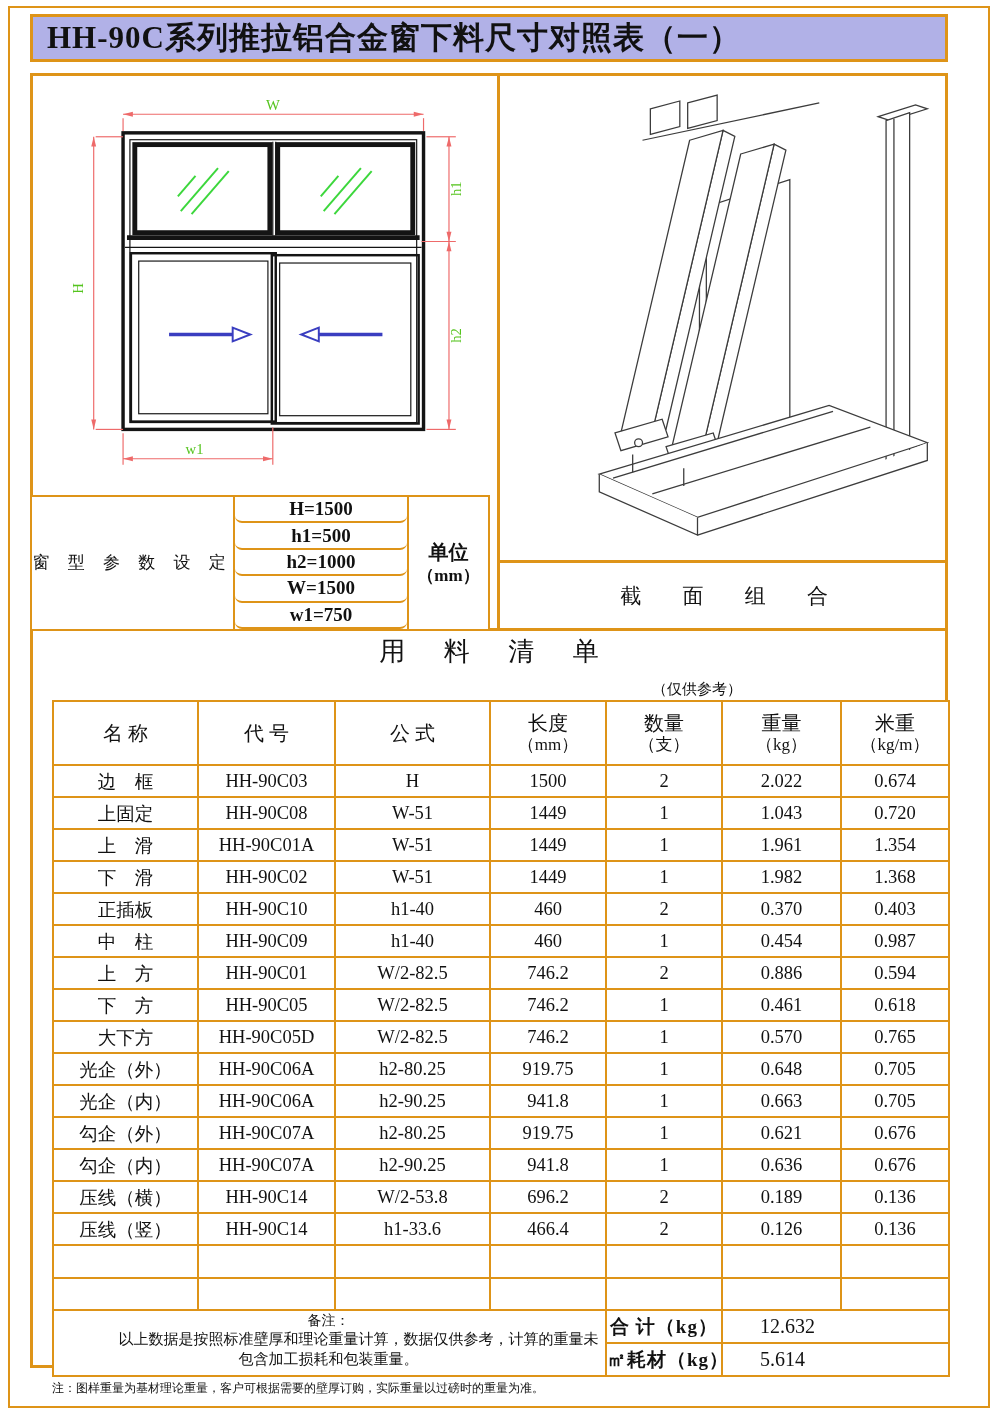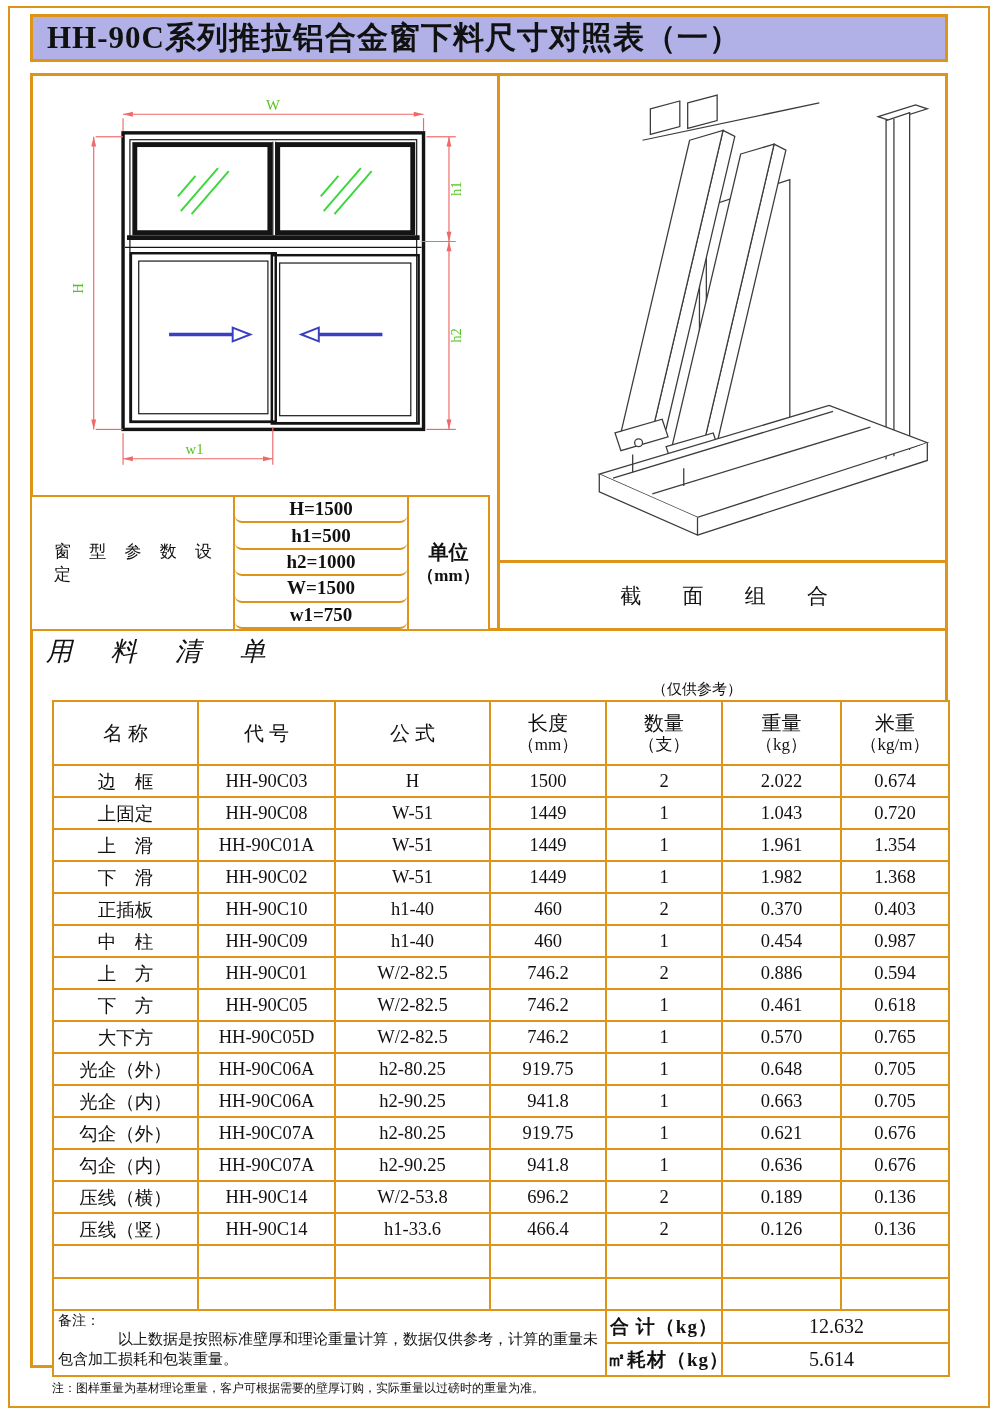--- a/index.html
+++ b/index.html
@@ -25,54 +25,54 @@
   .v-divider{left:497px;top:76px;width:3px;height:552px;background:var(--border-orange);}
   .h-divider{left:30px;top:628px;width:918px;height:3px;background:var(--border-orange);}
 
   
   .window-svg{left:34px;top:80px;}
 
   
   .params{left:30px;top:495px;width:460px;height:136px;border:2px solid var(--border-orange);
     display:grid;grid-template-columns:203px 172px 81px;grid-template-rows:repeat(5,1fr);background:#fff;}
   .params .plabel{grid-row:1/6;display:flex;align-items:center;justify-content:center;
-    font-size:17px;letter-spacing:7px;border-right:2px solid var(--border-orange);margin-left:22px;}
+    font-size:17px;letter-spacing:7px;border-right:2px solid var(--border-orange);}
   .params .pval{border-bottom:2px solid var(--border-orange);display:flex;align-items:center;justify-content:center;
     font-size:19px;font-weight:bold;border-radius:7px;}
   .params .pval:last-of-type{border-bottom:none;}
   .params .punit{grid-column:3;grid-row:1/6;display:flex;flex-direction:column;align-items:center;justify-content:center;
     font-weight:bold;border-left:2px solid var(--border-orange);line-height:1.25;}
   .params .punit .u1{font-size:20px;}
   .params .punit .u2{font-size:17px;}
 
   
   .section-svg{left:505px;top:80px;}
   .caption-band{left:500px;top:560px;width:448px;height:68px;border-top:3px solid var(--border-orange);
     display:flex;align-items:center;justify-content:center;font-size:21px;letter-spacing:18px;text-indent:18px;}
 
   
-  .bom-title{left:30px;top:634px;width:918px;text-align:left;font-size:26px;letter-spacing:16px;text-indent:16px;font-style:italic;}
+  .bom-title{left:30px;top:634px;width:918px;text-align:center;font-size:26px;letter-spacing:16px;text-indent:16px;}
   .ref-note{left:652px;top:680px;width:296px;font-size:15px;}
   table.bom{left:52px;top:700px;width:896px;border-collapse:collapse;table-layout:fixed;background:#fff;}
   table.bom col.c1{width:145px}table.bom col.c2{width:137px}table.bom col.c3{width:155px}
   table.bom col.c4{width:116px}table.bom col.c5{width:116px}table.bom col.c6{width:119px}table.bom col.c7{width:108px}
   table.bom th,table.bom td{border:2px solid var(--border-orange);text-align:center;vertical-align:middle;
     font-weight:normal;overflow:hidden;white-space:nowrap;}
   table.bom thead tr{height:64px;margin-left:40px;}
   table.bom thead .l1{font-size:20px;line-height:1.2;}
   table.bom thead .l2{font-size:17px;line-height:1.2;}
   table.bom tbody tr{height:32px;}
   table.bom tbody td{font-size:18.5px;}
   table.bom tbody tr.empty{height:32.5px;}
   table.bom tfoot tr{height:33px;}
-  table.bom td.remark{vertical-align:top;text-align:left;padding:2px 6px 0 4px;white-space:normal;}
+  table.bom td.remark{vertical-align:top;text-align:center;padding:2px 6px 0 4px;white-space:normal;}
   .remark-label{font-size:14px;line-height:1.15;}
   .remark-text{font-size:15px;line-height:1.35;text-indent:4em;}
   table.bom td.sum-label{font-size:19px;font-weight:bold;letter-spacing:1px;}
-  table.bom td.sum-value{font-size:20px;text-align:left;padding-left:86px;}
+  table.bom td.sum-value{font-size:20px;text-align:left;padding-left:37px;}
 
   .footnote{left:52px;top:1380px;width:900px;font-size:12px;}
 </style>
 </head>
 <body>
 
 <div class="page">
 
   <div class="abs page-border"></div>
 

